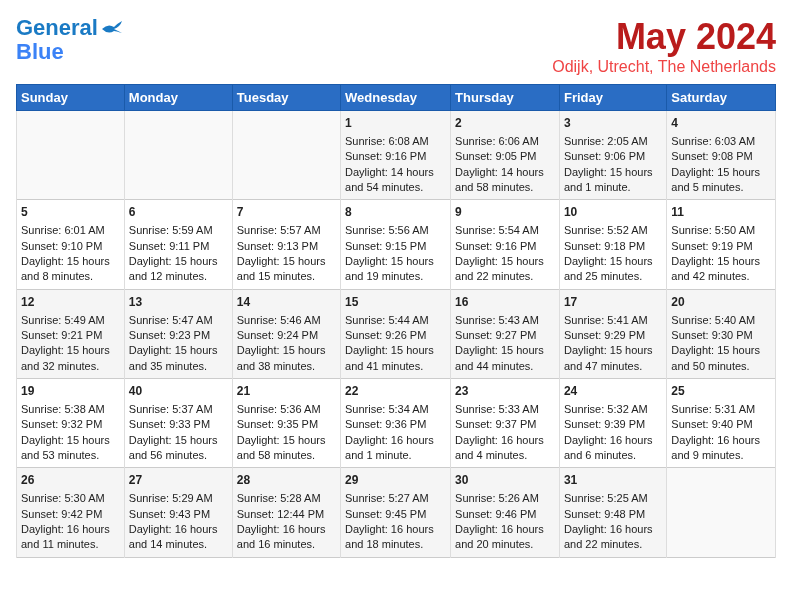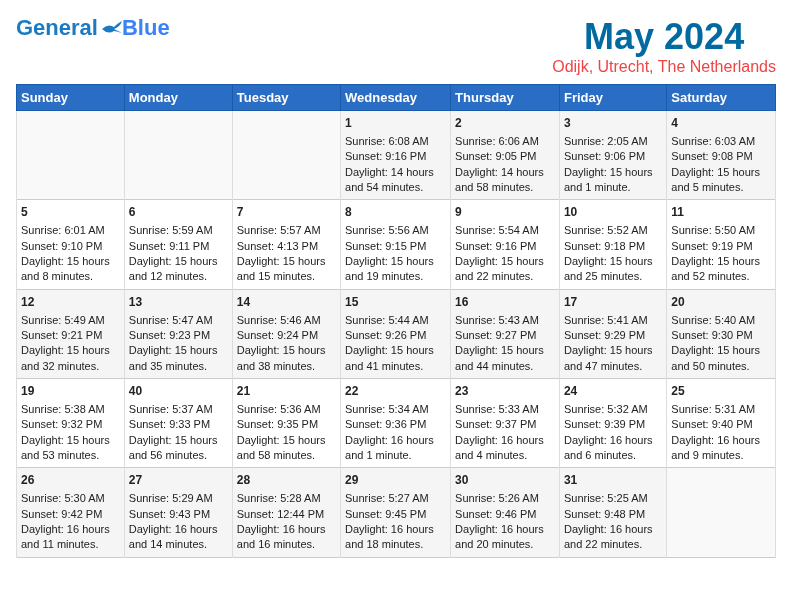--- a/index.html
+++ b/index.html
@@ -11,36 +11,35 @@
       padding: 16px;
     }
     .header {
       display: flex;
       justify-content: space-between;
       align-items: flex-start;
       margin-bottom: 8px;
     }
     .logo {
       display: flex;
-      flex-direction: row;
+      flex-direction: column;
       align-items: flex-start;
     }
     .logo-text {
       font-size: 22px;
       font-weight: bold;
       color: #1a4a8a;
       line-height: 1.1;
     }
     .logo-text span { color: #1a7ac4; }
     .title-block { text-align: right; }
     .month-title {
       font-size: 36px;
       font-weight: bold;
-      color: #0369a1;
-      text-align: center;
+      color: #b91c1c;
     }
     .subtitle {
       font-size: 16px;
       color: #ef4444;
     }
     table {
       width: 100%;
       border-collapse: collapse;
       font-size: 11px;
       padding-left: 48px;
@@ -146,21 +145,21 @@
         </td>
         <td>
           <span class="day-num">6</span>
           <div>Sunrise: 5:59 AM</div>
           <div>Sunset: 9:11 PM</div>
           <div>Daylight: 15 hours and 12 minutes.</div>
         </td>
         <td>
           <span class="day-num">7</span>
           <div>Sunrise: 5:57 AM</div>
-          <div>Sunset: 4:13 PM</div>
+          <div>Sunset: 9:13 PM</div>
           <div>Daylight: 15 hours and 15 minutes.</div>
         </td>
         <td>
           <span class="day-num">8</span>
           <div>Sunrise: 5:56 AM</div>
           <div>Sunset: 9:15 PM</div>
           <div>Daylight: 15 hours and 19 minutes.</div>
         </td>
         <td>
           <span class="day-num">9</span>
@@ -171,21 +170,21 @@
         <td>
           <span class="day-num">10</span>
           <div>Sunrise: 5:52 AM</div>
           <div>Sunset: 9:18 PM</div>
           <div>Daylight: 15 hours and 25 minutes.</div>
         </td>
         <td>
           <span class="day-num">11</span>
           <div>Sunrise: 5:50 AM</div>
           <div>Sunset: 9:19 PM</div>
-          <div>Daylight: 15 hours and 52 minutes.</div>
+          <div>Daylight: 15 hours and 42 minutes.</div>
         </td>
       </tr>
       <tr>
         <td>
           <span class="day-num">12</span>
           <div>Sunrise: 5:49 AM</div>
           <div>Sunset: 9:21 PM</div>
           <div>Daylight: 15 hours and 32 minutes.</div>
         </td>
         <td>

